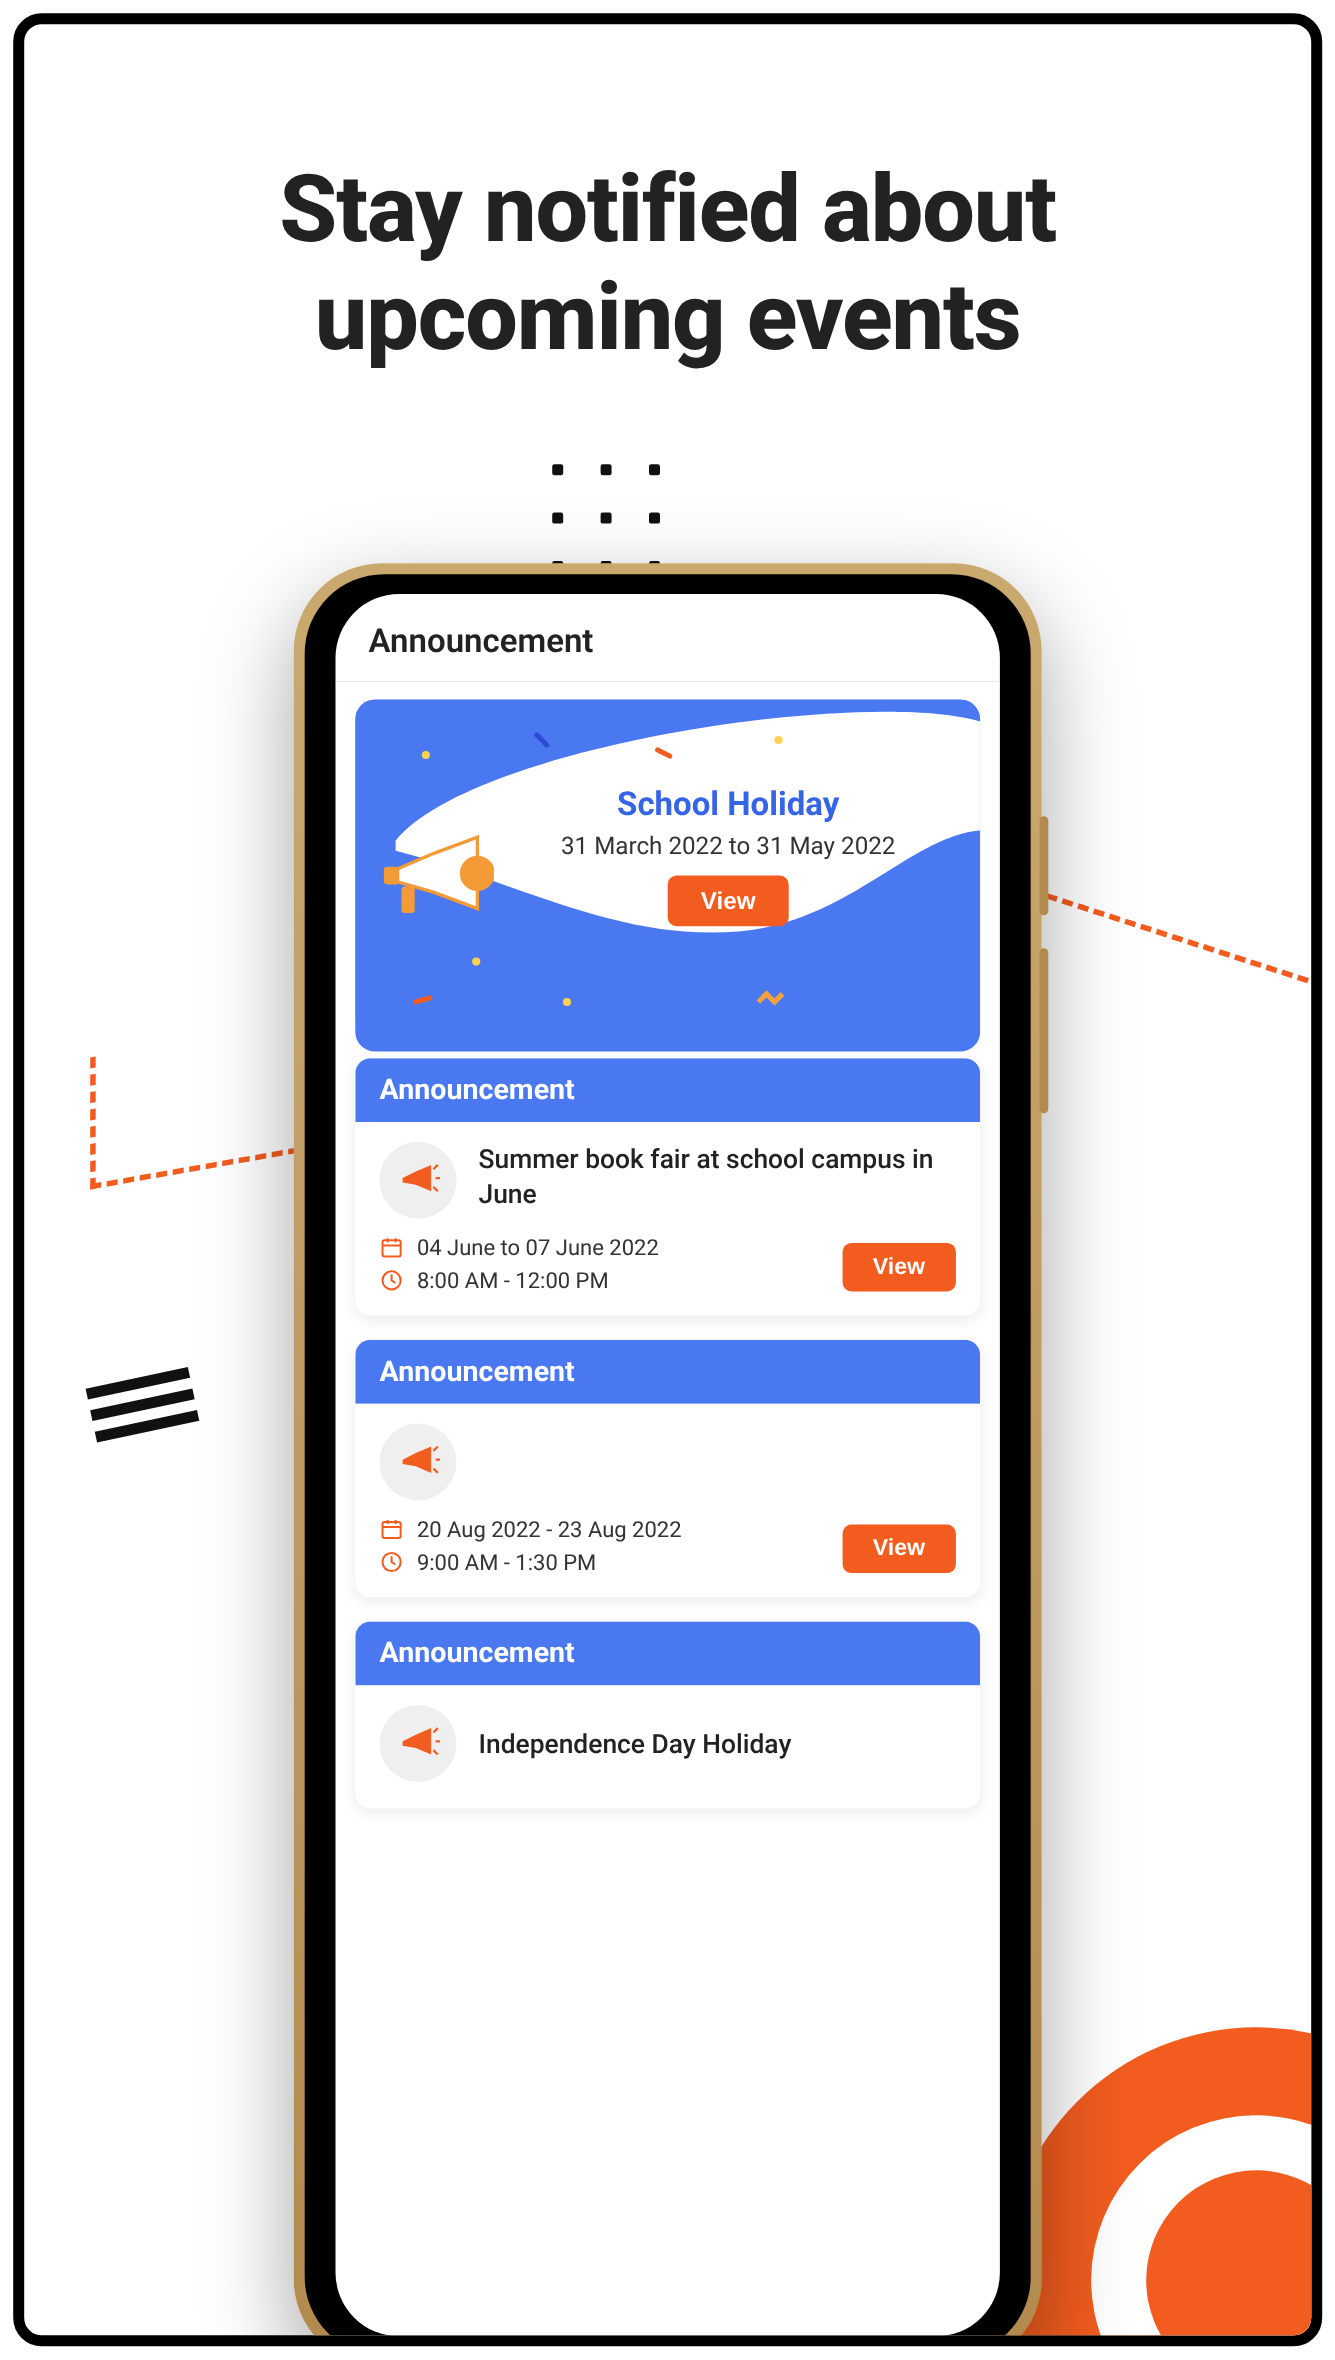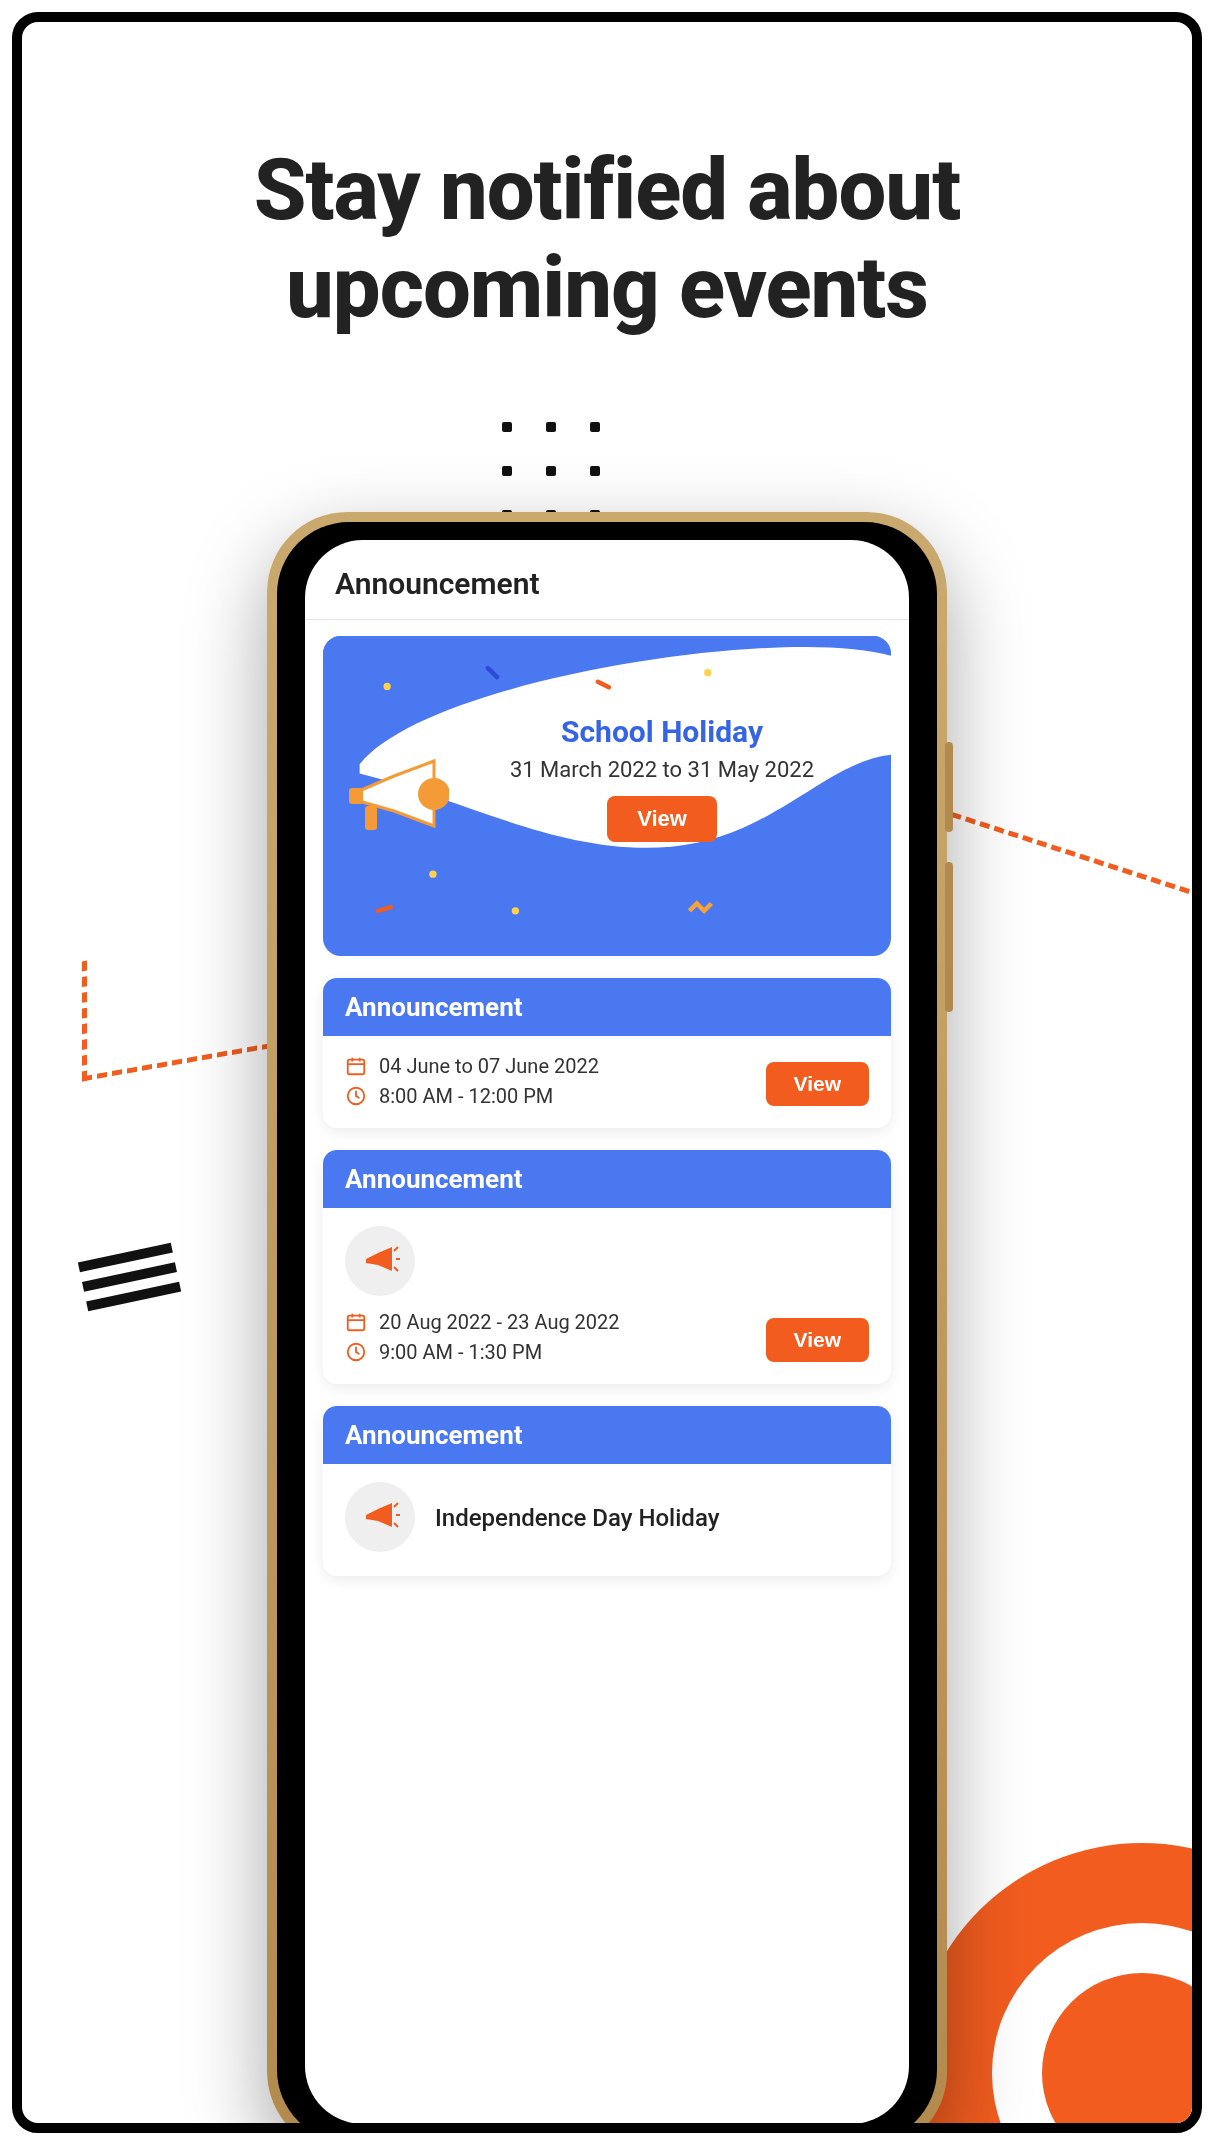--- a/index.html
+++ b/index.html
@@ -145,21 +145,21 @@
 
   .scroll { padding: 16px 18px; overflow:hidden; }
 
   
   .hero {
     position: relative;
     height: 320px;
     border-radius: 18px;
     overflow:hidden;
     background:#4a78f0;
-    margin-bottom: 22px;
+    margin-bottom: 6px;
   }
   .hero .wave {
     position:absolute;
     inset:0;
   }
   .hero-content {
     position:absolute;
     top: 78px;
     left: 150px;
     right: 40px;
@@ -297,20 +297,29 @@
             <div class="hero-content">
               <div class="hero-title">School Holiday</div>
               <div class="hero-sub">31 March 2022 to 31 May 2022</div>
               <button class="hero-btn">View</button>
             </div>
           </div>
 
           <div class="card">
             <div class="card-header">Announcement</div>
             <div class="card-body">
+              <div class="card-row1">
+                <div class="icon-circle">
+                  <svg width="40" height="40" viewBox="0 0 40 40">
+                    <path d="M6 18 L18 12 L32 6 L32 30 L18 24 L6 22 Z" fill="#f25c1f"></path>
+                    <path d="M34 10 l4 -4 M36 18 l5 0 M34 26 l4 4" stroke="#f25c1f" stroke-width="2"></path>
+                  </svg>
+                </div>
+                <div class="card-title">Summer book fair at school campus in June</div>
+              </div>
               <div class="meta">
                 <div class="meta-row">
                   <svg width="22" height="22" viewBox="0 0 24 24">
                     <rect x="3" y="5" width="18" height="16" rx="2" fill="none" stroke="#f25c1f" stroke-width="2"></rect>
                     <line x1="3" y1="10" x2="21" y2="10" stroke="#f25c1f" stroke-width="2"></line>
                     <line x1="8" y1="3" x2="8" y2="7" stroke="#f25c1f" stroke-width="2"></line>
                     <line x1="16" y1="3" x2="16" y2="7" stroke="#f25c1f" stroke-width="2"></line>
                   </svg>
                   <span>04 June to 07 June 2022</span>
                 </div>

